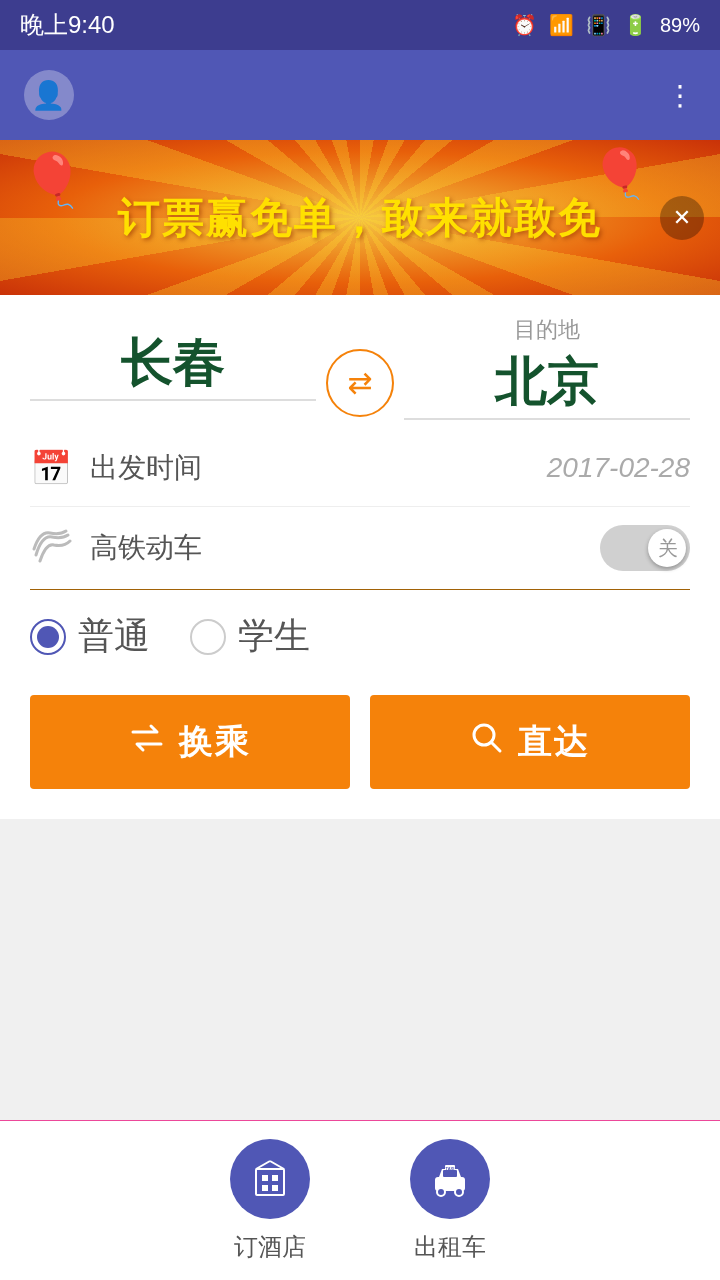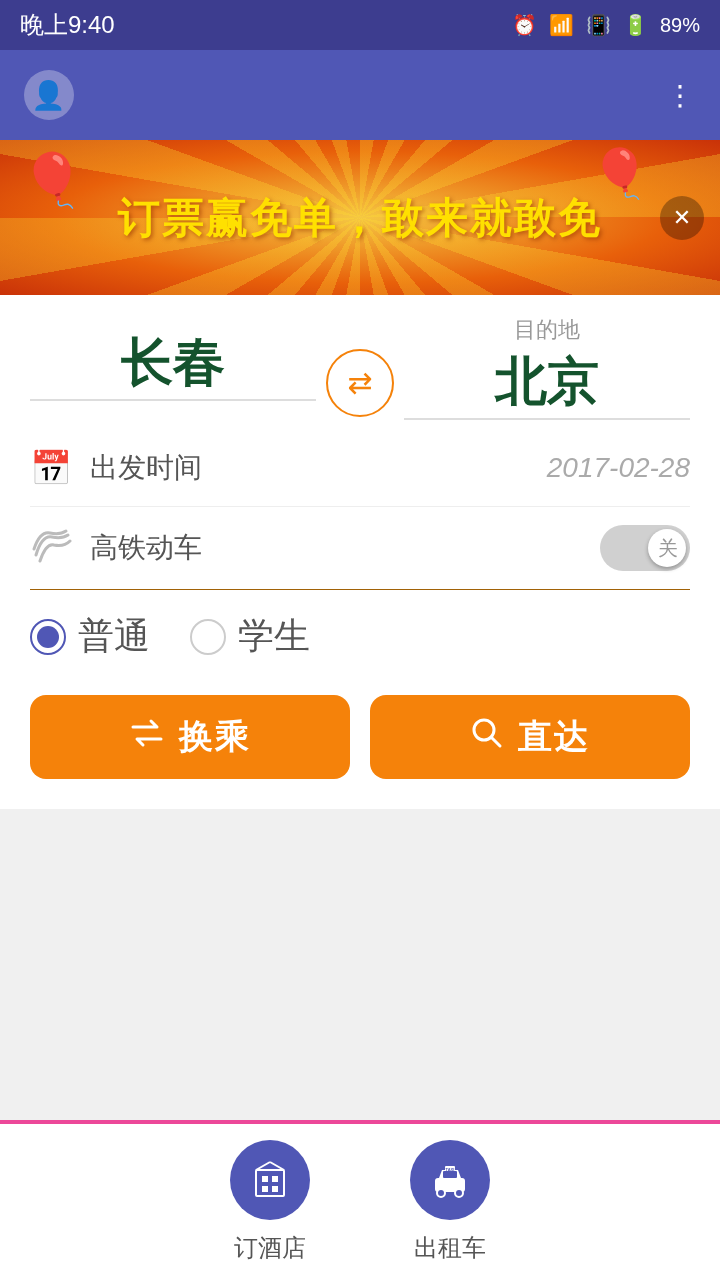--- a/index.html
+++ b/index.html
@@ -197,22 +197,22 @@
     }
     .radio-label { font-size: 36px; color: #555; }
 
     
     .btn-row {
       display: flex; gap: 20px;
       margin-top: 24px;
     }
     .btn {
       flex: 1;
-      height: 84px;
-      border-radius: 16px;
+      height: 94px;
+      border-radius: 4px;
       background: #f5820a;
       color: white;
       font-size: 34px;
       font-weight: 600;
       border: none;
       display: flex; align-items: center; justify-content: center;
       gap: 14px; cursor: pointer;
       letter-spacing: 2px;
     }
     .btn-icon { font-size: 32px; }
@@ -224,21 +224,21 @@
       background: #f0f0f0;
     }
 
     
     .bottom-nav {
       position: fixed;
       bottom: 0; left: 0;
       width: 720px;
       height: 160px;
       background: white;
-      border-top: 4px solid #ec4899;
+      border-top: 1px solid #ec4899;
       display: flex;
       align-items: center;
       justify-content: center;
       gap: 100px;
     }
     .nav-item {
       display: flex; flex-direction: column; align-items: center; gap: 12px;
       cursor: pointer;
     }
     .nav-icon-circle {

